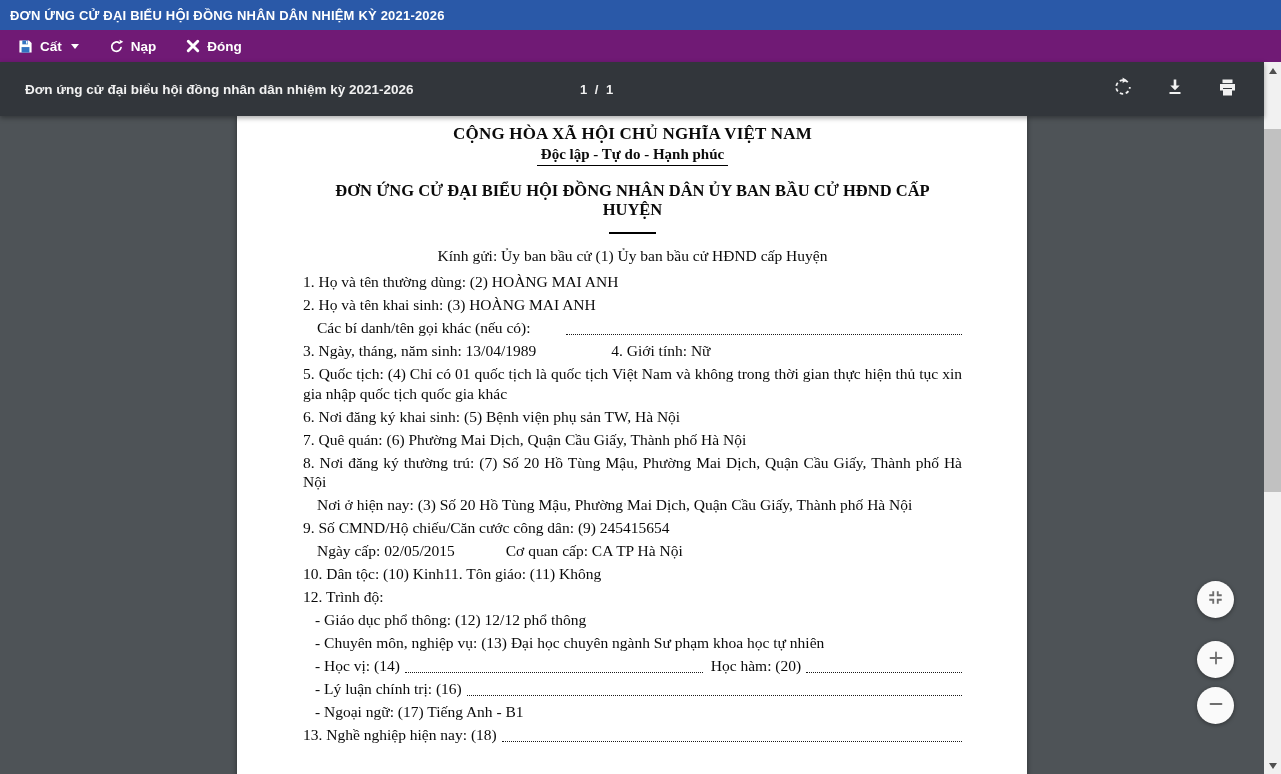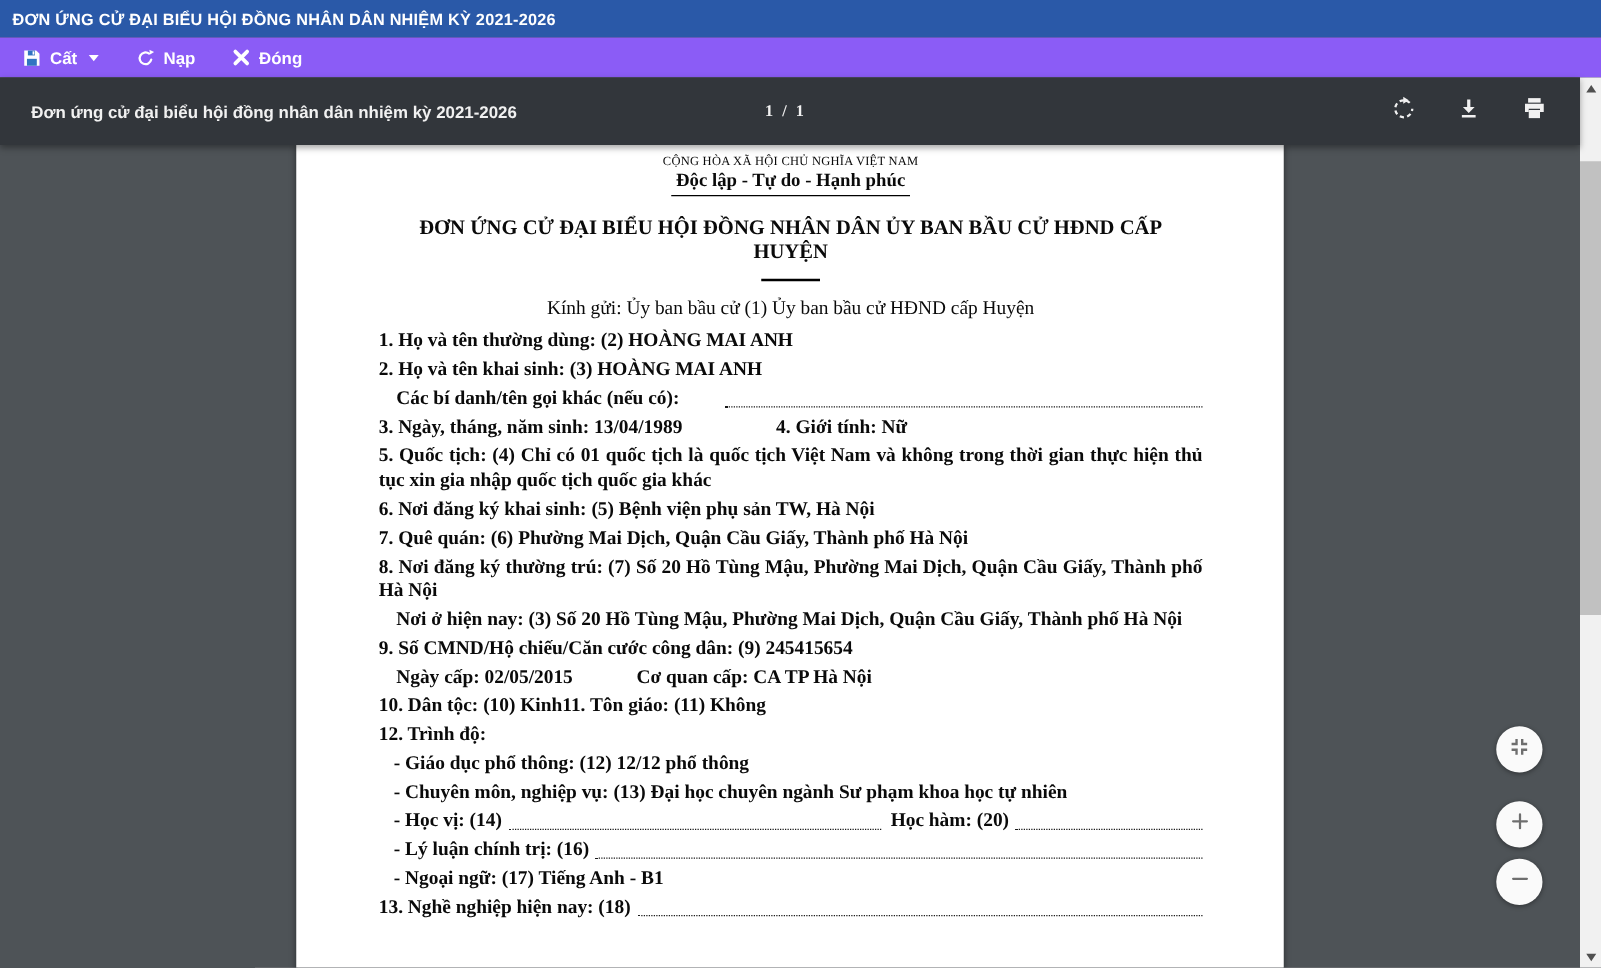--- a/index.html
+++ b/index.html
@@ -6,56 +6,56 @@
   html,body { width:1281px; height:774px; overflow:hidden;
               font-family:"Liberation Sans", sans-serif; background:#4e5357; }
 
   
   .titlebar { position:absolute; left:0; top:0; width:1281px; height:30px;
               background:#2a59a8; display:flex; align-items:center; padding-left:10px; }
   .titlebar .wtitle { color:#fff; font-size:13px; font-weight:bold; letter-spacing:.2px; }
 
   
   .menubar { position:absolute; left:0; top:30px; width:1281px; height:32px;
-             background:#8b5cf6; display:flex; align-items:center; padding-left:10px; gap:14px; }
+             background:#701a75; display:flex; align-items:center; padding-left:10px; gap:14px; }
   .mbtn { display:flex; align-items:center; gap:7px; color:#fff; font-size:13.5px;
           font-weight:bold; padding:4px 8px; cursor:pointer; border-radius:2px; }
   .mbtn svg { display:block; }
   .caret { width:0; height:0; border-left:4.5px solid transparent;
            border-right:4.5px solid transparent; border-top:5px solid #fff; margin-left:2px; }
 
   
   .viewer { position:absolute; left:0; top:62px; width:1264px; height:712px; background:#4e5357; }
   .pdf-toolbar { position:absolute; left:0; top:0; width:1264px; height:54px; background:#32363b;
                  display:flex; align-items:center; z-index:5; box-shadow:0 2px 5px rgba(0,0,0,.35); }
   .pdf-title { color:#f1f1f1; font-size:13.5px; font-weight:600; margin-left:25px; width:560px; }
   .page-indicator { color:#f1f1f1; font-size:13px; font-weight:600; letter-spacing:2px;
-                    position:absolute; left:612px;font-family:Liberation Serif, serif; }
+                    position:absolute; left:580px; }
   .pdf-actions { position:absolute; right:24px; display:flex; gap:26px; }
   .pdf-action { width:26px; height:26px; display:flex; align-items:center; justify-content:center;
                 cursor:pointer; }
 
   .viewer-content { position:absolute; left:0; top:54px; width:1264px; height:658px; overflow:hidden; }
 
   
   .page { position:absolute; left:237px; top:0; width:790px; height:900px; background:#fff;
           box-shadow:0 1px 5px rgba(0,0,0,.45); padding:8px 65px 0 66px;
           font-family:"Liberation Serif", serif; color:#0a0a0a; }
   .c { text-align:center; }
-  .nat1 { font-size:10px; font-weight:normal; letter-spacing:.2px; }
+  .nat1 { font-size:17px; font-weight:bold; letter-spacing:.2px; }
   .nat2-wrap { text-align:center; margin-top:1px; }
   .nat2 { display:inline-block; font-size:15px; font-weight:bold;
           border-bottom:1.5px solid #000; padding:0 4px 2px; }
   .doc-title { font-size:16.5px; font-weight:bold; text-align:center; max-width:600px;
                margin:15px auto 0; line-height:19px; }
   .doc-sub { font-size:16.5px; font-weight:bold; text-align:center; margin-top:4px; }
   .hr-short { width:47px; border-top:2px solid #000; margin:13px auto 0; }
   .salut { text-align:center; font-size:15.5px; margin:13px 0 7px; }
 
-  .doc-body p, .doc-body .fl { font-size:15.5px; line-height:19.5px; margin-bottom:3.5px;font-weight:bold; }
+  .doc-body p, .doc-body .fl { font-size:15.5px; line-height:19.5px; margin-bottom:3.5px; }
   .jst { text-align:justify; }
   .ind { padding-left:14px;gap:31px; }
   .dash { padding-left:12px; }
   .fl { display:flex; align-items:flex-end; }
   .fl .lbl { white-space:nowrap; }
   .dots { flex:1 1 auto; border-bottom:1.7px dotted #1a1a1a; margin:0 0 3px 5px; min-width:30px; }
   .dots-mid { flex:0 0 298px; border-bottom:1.7px dotted #1a1a1a; margin:0 8px 3px 5px; }
   .gap75 { margin-left:75px; } .gap25 { margin-left:20px; } .gap33 { }
 
   

